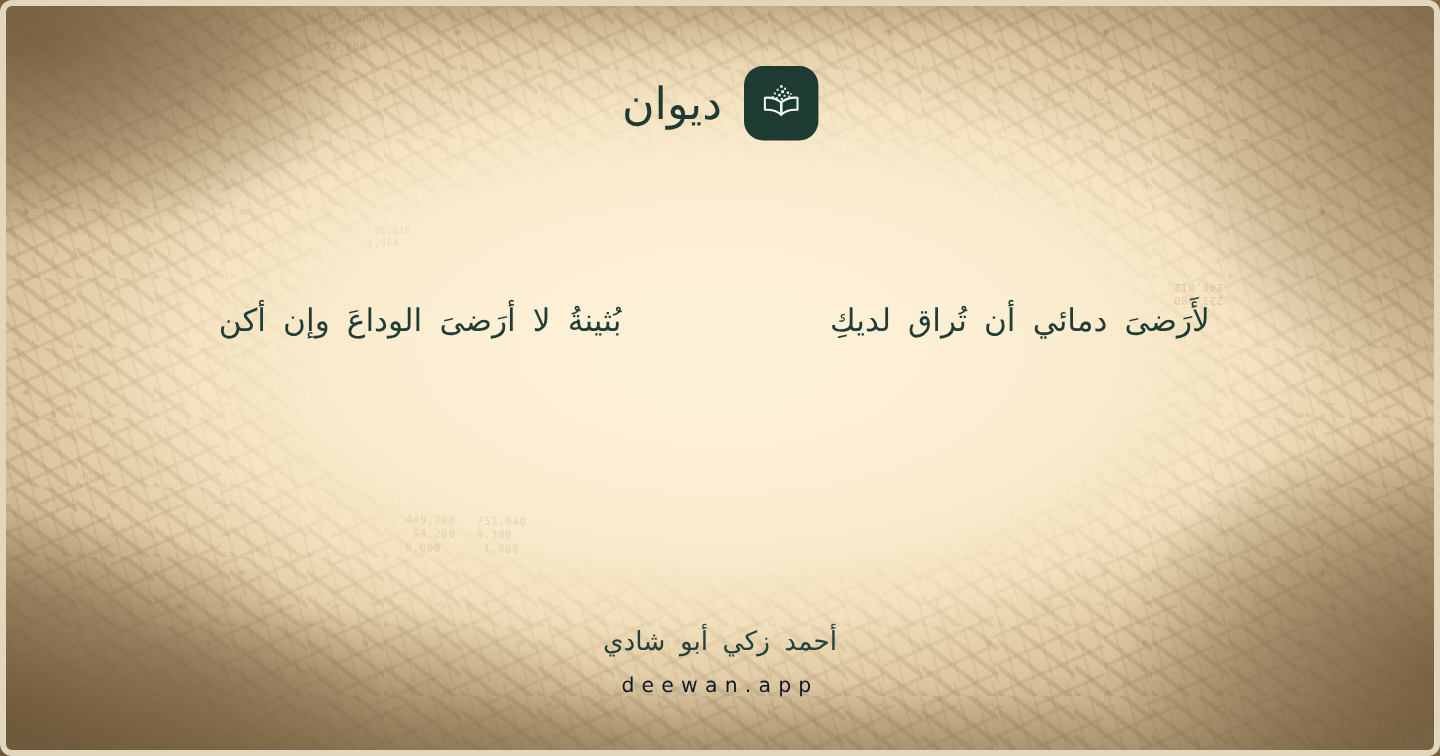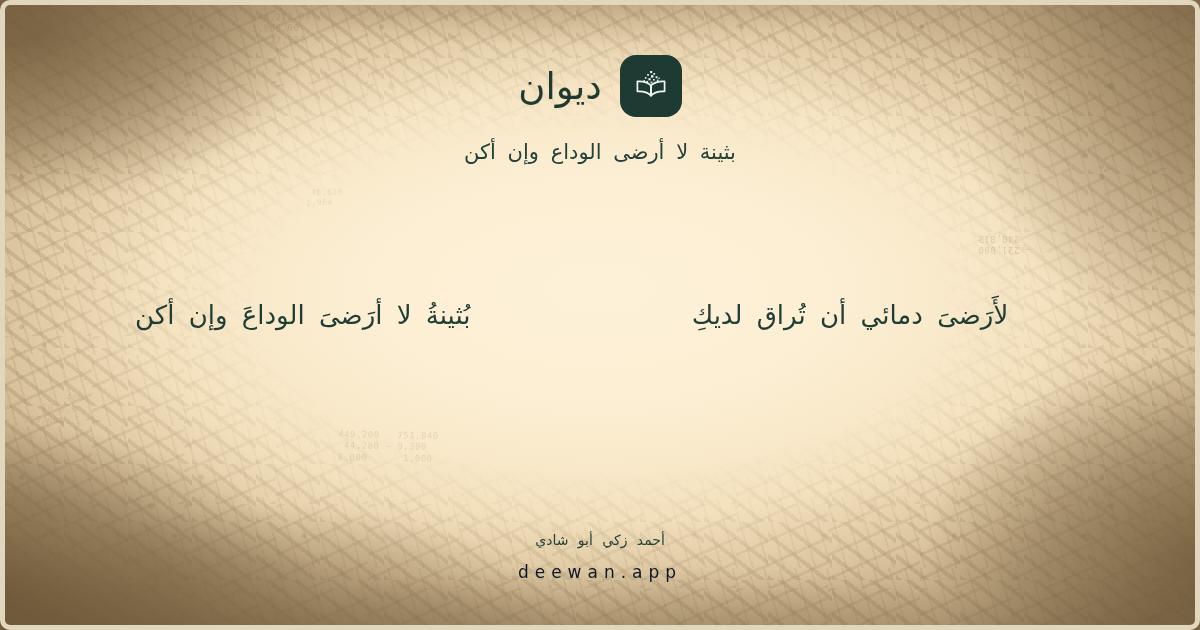--- a/index.html
+++ b/index.html
@@ -178,42 +178,42 @@
   }
   .hemistich {
     font-size: 26px;
     color: #1f3c35;
     line-height: 1.65;
     word-spacing: 6px;
     white-space: nowrap;
   }
   .hemistich-first {
     width: 430px;
-    text-align: left;
+    text-align: center;
     padding-inline-end: 0;
   }
   .hemistich-second {
     width: 430px;
     text-align: center;
     padding-inline-start: 0;
   }
   .verse-gap { width: 70px; flex: none; }
 
   .footer {
     position: absolute;
     bottom: 48px;
     left: 0;
     right: 0;
     display: flex;
     flex-direction: column;
     align-items: center;
     gap: 14px;
   }
   .author {
-    font-size: 14px;
+    font-size: 22px;
     color: #24423a;
     word-spacing: 5px;
   }
   .site {
     font-size: 17px;
     color: #0f172a;
     letter-spacing: 6px;
     direction: ltr;
     font-weight: 400;
   }
@@ -272,21 +272,20 @@
             <rect x="19.6" y="15.6" width="1.8" height="1.8"></rect>
             <rect x="23.3" y="16.3" width="1.4" height="1.4"></rect>
             <rect x="12.6" y="14.0" width="1.3" height="1.3"></rect>
             <rect x="27.4" y="11.6" width="1.3" height="1.3"></rect>
           </g>
         </svg>
       </div>
       <div class="brand-name">ديوان</div>
     </div>
 
-    <div class="subtitle">بثينة  لا  أرضى  الوداع وإن  أكن</div>
 
     <div class="verses">
       <div class="verse-line">
         <div class="hemistich hemistich-second">لأَرَضىَ  دمائي أن  تُراق   لديكِ</div>
         <div class="verse-gap"></div>
         <div class="hemistich hemistich-first">بُثينةُ لا  أرَضىَ  الوداعَ وإن  أكن</div>
       </div>
     </div>
 
     <div class="footer">

